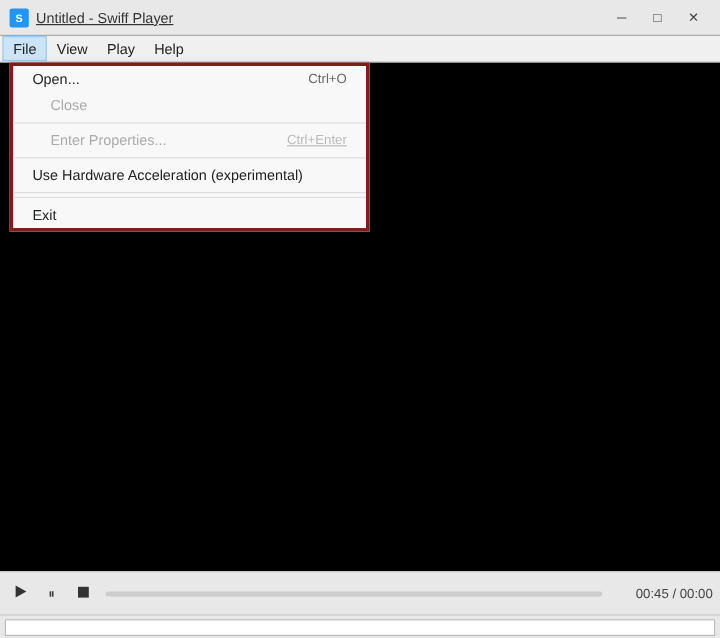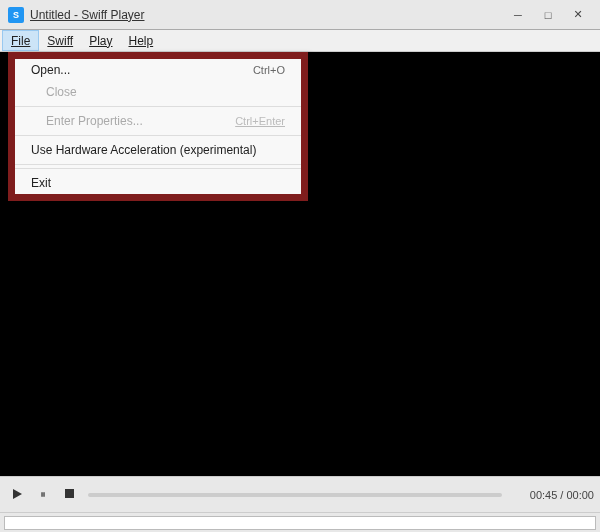--- a/index.html
+++ b/index.html
@@ -71,38 +71,37 @@
       border-bottom: 1px solid #ccc;
     }
     .menu-item {
       padding: 2px 8px;
       cursor: pointer;
       color: #222;
       font-size: 12px;
       height: 100%;
       display: flex;
       align-items: center;
-      text-decoration: underline;
     }
     .menu-item:hover, .menu-item.active {
       background: #cce4f7;
     }
     .menu-item.active {
       background: #cce4f7;
       border: 1px solid #99c9f0;
     }
 
     
     #file-dropdown {
       position: absolute;
       top: 52px;
       left: 8px;
       width: 300px;
       background: #f8f8f8;
-      border: 7px solid #7f1d1d;
+      border: 3px solid #7f1d1d;
       box-shadow: 2px 2px 6px rgba(0,0,0,0.2);
       z-index: 100;
     }
     .dropdown-item {
       padding: 4px 16px;
       cursor: pointer;
       display: flex;
       justify-content: space-between;
       align-items: center;
       color: #222;
@@ -239,21 +238,21 @@
   <span class="title-text">Untitled - Swiff Player</span>
   <div class="window-controls">
     <button class="win-btn">─</button>
     <button class="win-btn">□</button>
     <button class="win-btn close-btn">✕</button>
   </div>
 </div>
 
 <div id="menu-bar">
   <div class="menu-item active">File</div>
-  <div class="menu-item">Swiff</div>
+  <div class="menu-item">View</div>
   <div class="menu-item">Play</div>
   <div class="menu-item">Help</div>
 </div>
 
 <div id="file-dropdown">
   <div class="dropdown-item">
     <span>Open...</span>
     <span class="shortcut">Ctrl+O</span>
   </div>
   <div class="dropdown-item disabled">

